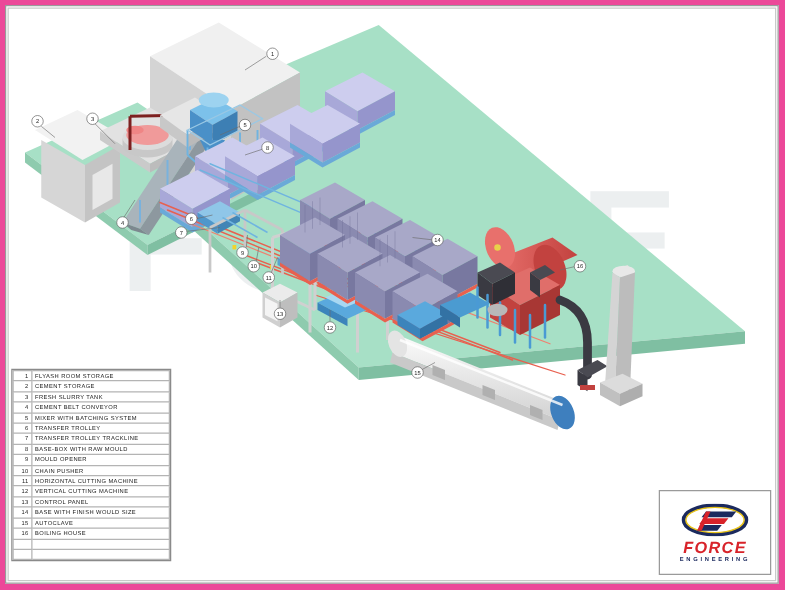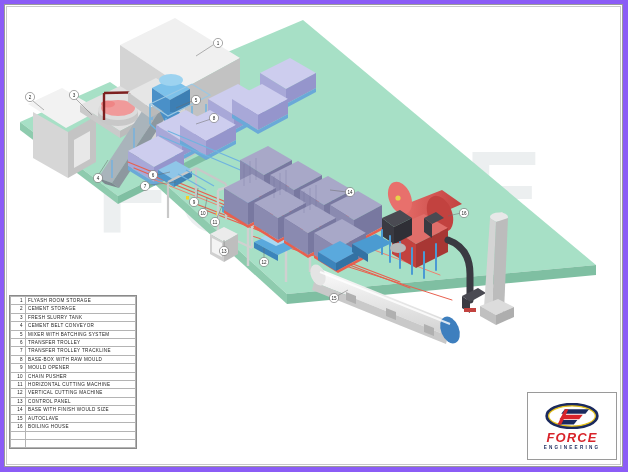--- a/index.html
+++ b/index.html
@@ -1,20 +1,20 @@
 <!DOCTYPE html>
 <html><head>
 <meta charset="utf-8">
 <title>AAC Plant Layout</title>
 <style>
   html,body{margin:0;padding:0;background:#ffffff;}
   body{width:628px;height:472px;overflow:hidden;
        font-family:"Liberation Sans",sans-serif;}
 
-  #page{position:relative;width:628px;height:472px;background:#8b5cf6;
+  #page{position:relative;width:628px;height:472px;background:#ec4899;
         box-sizing:border-box;}
 
   
   #frame{position:absolute;left:4px;top:4px;width:619px;height:463px;
          border:1px solid #9a9a9a;box-sizing:border-box;background:#fff;}
   #frame2{position:absolute;left:6px;top:6px;width:615px;height:459px;
           border:1px solid #c9c9c9;box-sizing:border-box;}
 
   
   #watermark{position:absolute;left:96px;top:128px;width:450px;height:130px;

